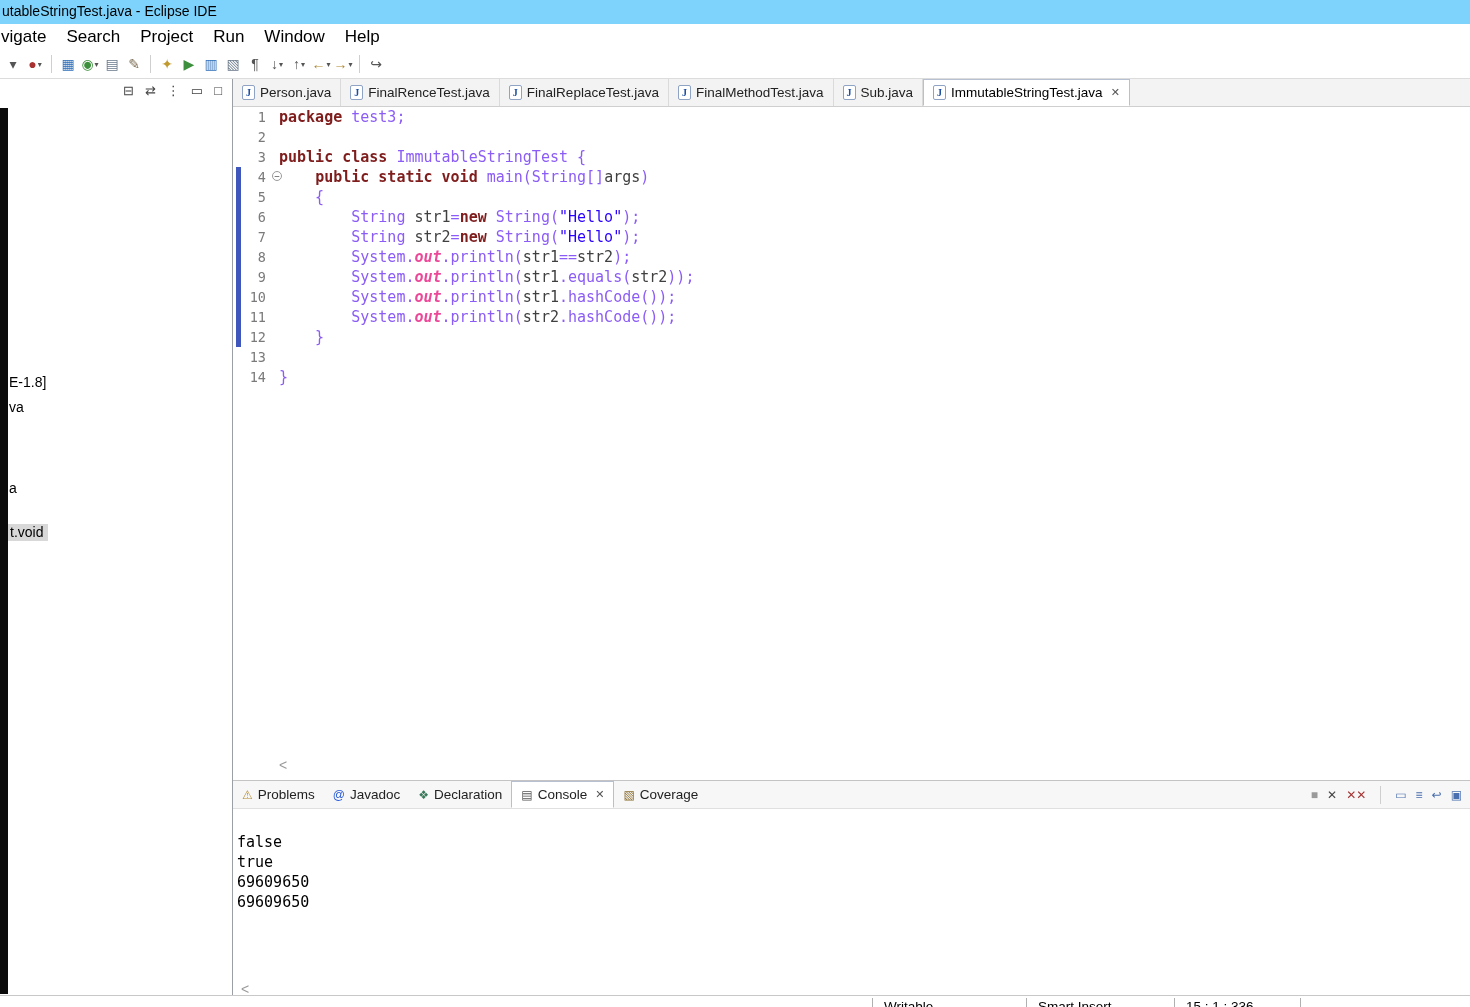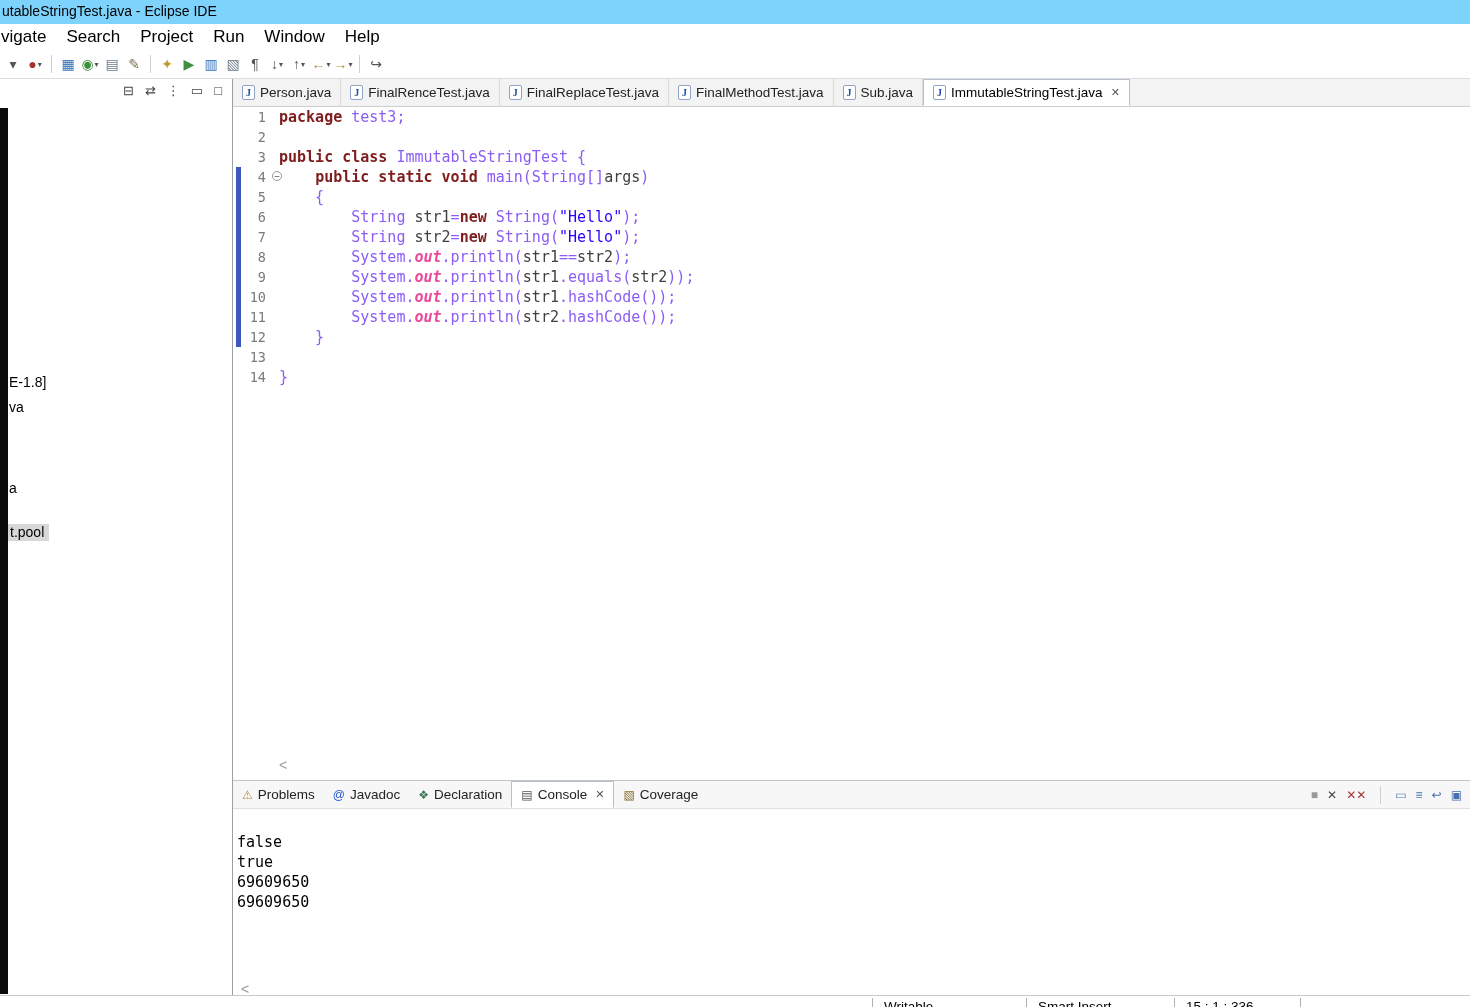--- a/index.html
+++ b/index.html
@@ -170,21 +170,21 @@
       <span class="sb-icon">⇄</span>
       <span class="sb-icon">⋮</span>
       <span class="sb-icon">▭</span>
       <span class="sb-icon">□</span>
     </div>
   <div id="sidebar-strip"></div>
   <div id="sidebar-items">
       <div class="sb-frag" style="top: 263px; margin-top: 32px;">E-1.8]</div>
       <div class="sb-frag" style="top: 320px;">va</div>
       <div class="sb-frag" style="top: 401px;">a</div>
-      <div class="sb-frag selected" style="top: 445px;">t.pool</div>
+      <div class="sb-frag selected" style="top: 445px;">t.void</div>
     </div>
 </div>
 
 <div id="editor-area">
   <div id="editor-tabbar">
       <div class="etab">
         <span class="file-icon">J</span>
         <span class="etab-label">Person.java</span>
       </div>
       <div class="etab">

